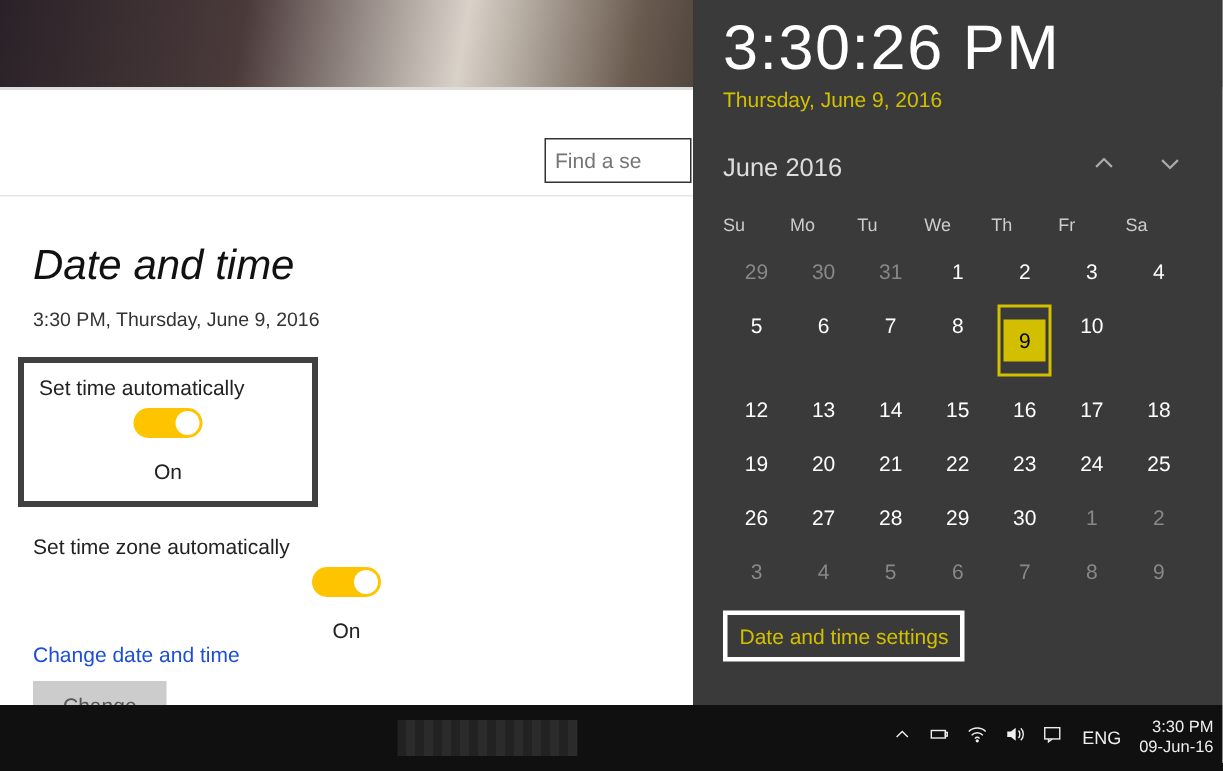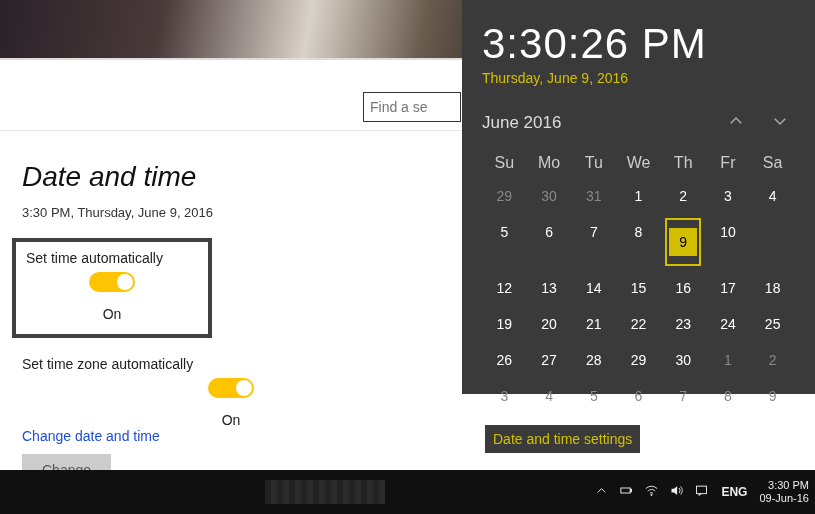--- a/index.html
+++ b/index.html
@@ -19,43 +19,43 @@
   .setting-group .label { font-size: 14px; color:#222; }
   .toggle-row { display:flex; align-items:center; gap:14px; margin-top:6px;flex-direction:column;}
   .toggle { width: 46px; height:20px; border-radius:10px; background:#ffc400; position:relative; cursor:pointer;}
   .toggle .knob{ position:absolute; right:2px; top:2px; width:16px; height:16px; border-radius:50%; background:#fff;}
   .toggle-state{ font-size:14px; color:#222;}
   .highlight-box { border: 4px solid #404040; padding: 8px 10px 12px; margin-left:-10px; display:inline-block; min-width:200px;}
   .change-btn { margin-top: 10px; padding: 8px 20px; font-size:14px; background:#ccc; border:none; color:#555;}
   .change-label { font-size:14px; color:#1d4ed8; }
 
   
-  .flyout { position:absolute; right:0; top:0; width:353px; height:394px; background:#3a3a3a; color:#fff; padding: 16px 20px;}
+  .flyout { position:absolute; right:0; top:0; width:353px; height:470px; background:#3a3a3a; color:#fff; padding: 4px 20px;}
   .flyout .time { font-size: 42px; font-weight:300; margin-top: 4px; letter-spacing:1px;}
   .flyout .date { font-size: 14px; color:#d2c000; margin-top:2px;}
   .month-row { display:flex; align-items:center; justify-content:space-between; margin-top:26px;}
   .month-row .month { font-size: 17px; color:#ddd;}
   .nav { display:flex; gap:26px; margin-right:6px;}
   .nav svg { width:18px; height:18px; stroke:#aaa; fill:none; stroke-width:2; cursor:pointer;}
   .cal { margin-top: 14px; }
   .cal-row { display:grid; grid-template-columns: repeat(7, 1fr); }
-  .dow { text-align:center; font-size:16px; color:#ccc; padding:6px 0;}
+  .dow { text-align:left; font-size:12px; color:#ccc; padding:6px 0;}
   .day { text-align:center; font-size:14px; padding:10px 0; color:#fff; cursor:pointer;}
   .day.out { color:#888; }
   .day.today-inner { background:#d2c000; color:#000; width:28px; height:28px; line-height:28px; padding:0; margin: 6px auto; }
   .day.today-wrap { padding:4px 0;}
   .day .today-box { border:2px solid #d2c000; padding:2px; display:inline-block;}
   .dts-link { margin-top: 8px; display:inline-block; padding:6px 8px; border:3px solid #fff; color:#d2c000; font-size:14px; cursor:pointer; background:#3a3a3a;}
 
   
   .taskbar { position:absolute; left:0; bottom:0; width:815px; height:44px; background:#101010; display:flex; align-items:center; justify-content:flex-end; padding-right:6px; gap:12px; color:#eee;}
   .tbimg { width:120px; height:24px; background:repeating-linear-gradient(90deg,#222,#222 6px,#2b2b2b 6px,#2b2b2b 12px); margin-right:auto; margin-left:265px;}
   .sys-icons { display:flex; gap:10px; align-items:center;}
   .sys-icons svg { width:15px; height:15px; stroke:#eee; fill:none; stroke-width:1.5;}
-  .lang { font-size:12px;font-weight:bold;}
+  .lang { font-size:12px;}
   .clock { text-align:right; font-size:11px; line-height:1.2;}
 </style>
 </head>
 <body>
 
 <div class="hero"></div>
 
 <input class="searchbar" placeholder="Find a se" style="">
 
 <div class="settings-panel">

